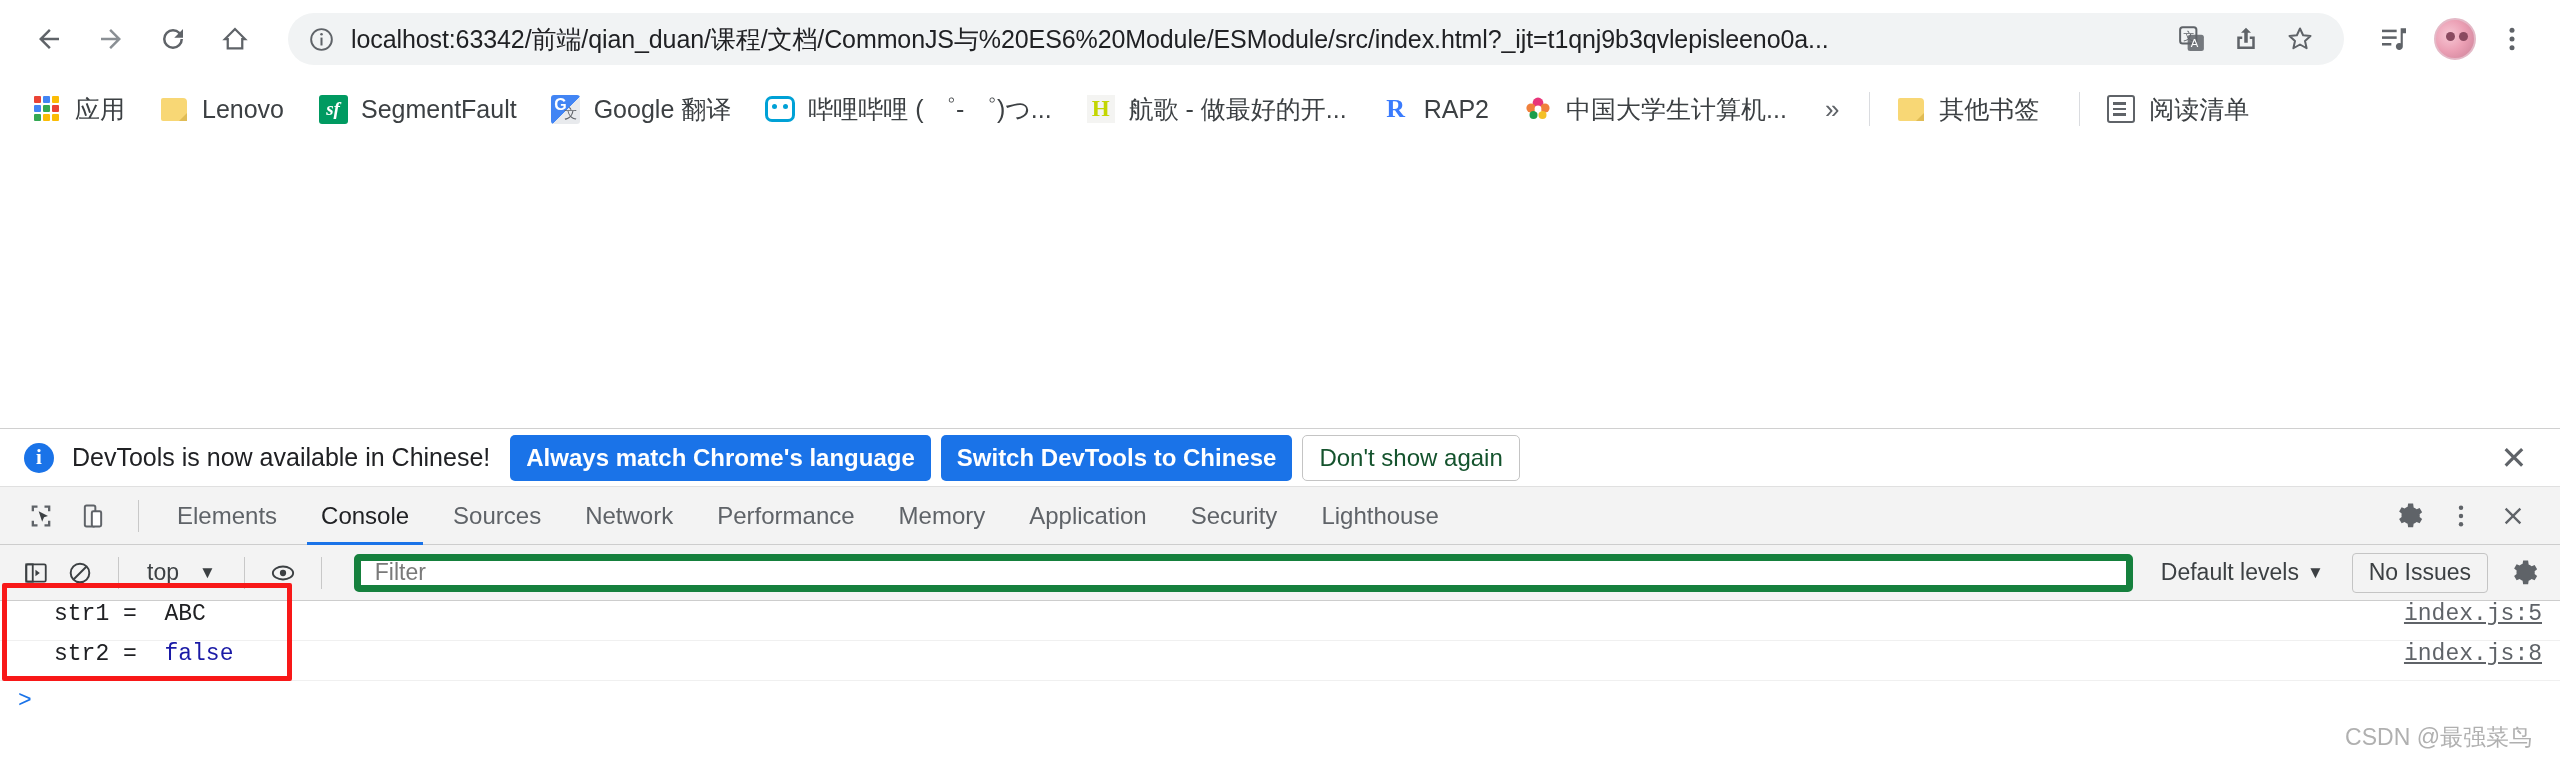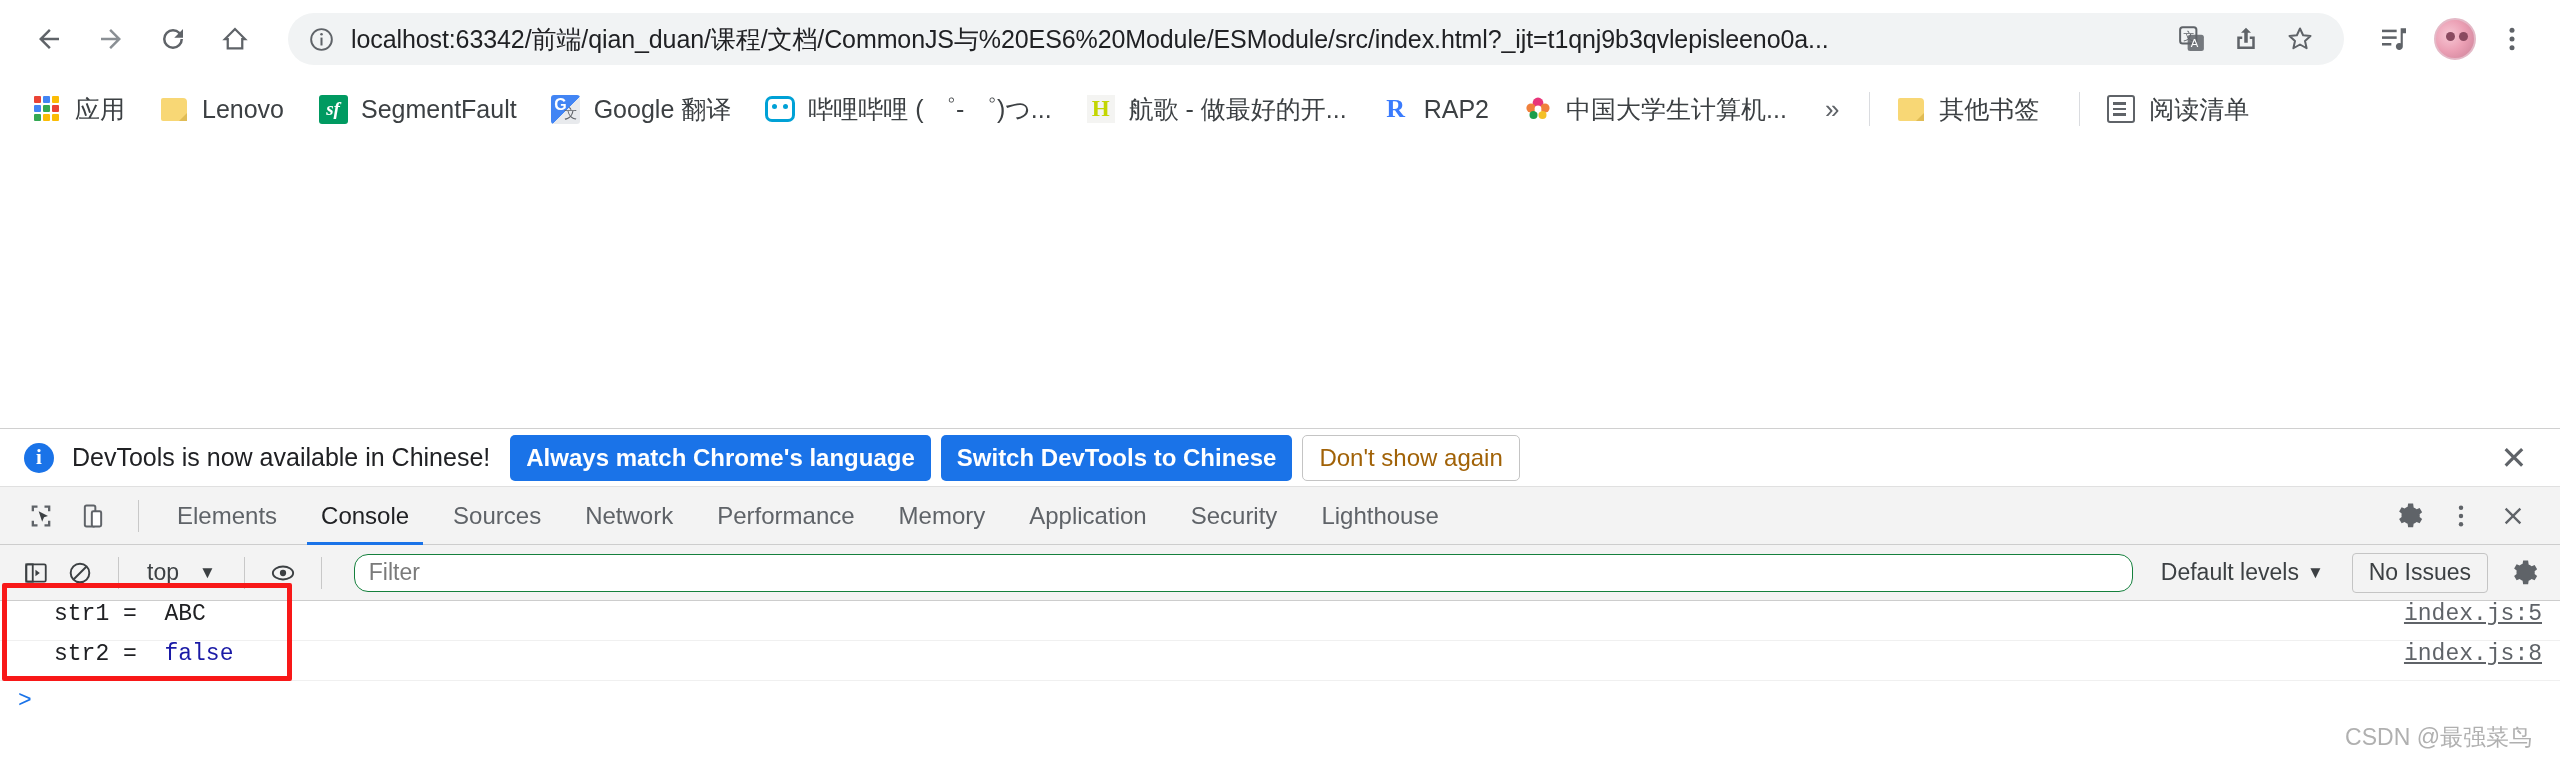--- a/index.html
+++ b/index.html
@@ -197,21 +197,21 @@
   .btn-blue {
     background: #1a73e8; color: #fff;
     font-size: 24px; font-weight: bold;
     border: none; border-radius: 5px;
     height: 46px; padding: 0 16px;
     margin-right: 10px;
     white-space: nowrap;
     font-family: "Liberation Sans", sans-serif;
   }
   .btn-plain {
-    background: #ffffff; color: #a16207;
+    background: #ffffff; color: #14532d;
     font-size: 24px;
     border: 1px solid #c4c4c4; border-radius: 5px;
     height: 46px; padding: 0 16px;
     white-space: nowrap;
     font-family: "Liberation Sans", sans-serif;
   }
   .banner-close {
     margin-left: auto; font-size: 32px; color: #5f6368;
     width: 44px; height: 44px; display:flex; align-items:center; justify-content:center;
     flex: 0 0 auto;
@@ -258,22 +258,22 @@
   }
   .ctx-select {
     font-size: 23px; color: #3c4043;
     display: flex; align-items: center; gap: 20px;
     padding: 0 12px; flex: 0 0 auto;
   }
   .filter-input {
     flex: 1 1 auto;
     height: 38px;
     background: #ffffff;
-    border: 1px solid #15803d;
-    border-radius: 14px;
+    border: 7px solid #15803d;
+    border-radius: 5px;
     margin: 0 16px;
     padding: 0 14px;
     font-size: 23px;
     color: #5f6368;
     font-family: "Liberation Sans", sans-serif;
     min-width: 0;
   }
   .filter-input::placeholder { color: #7a7a7a; }
   .levels {
     font-size: 23px; color: #3c4043;

